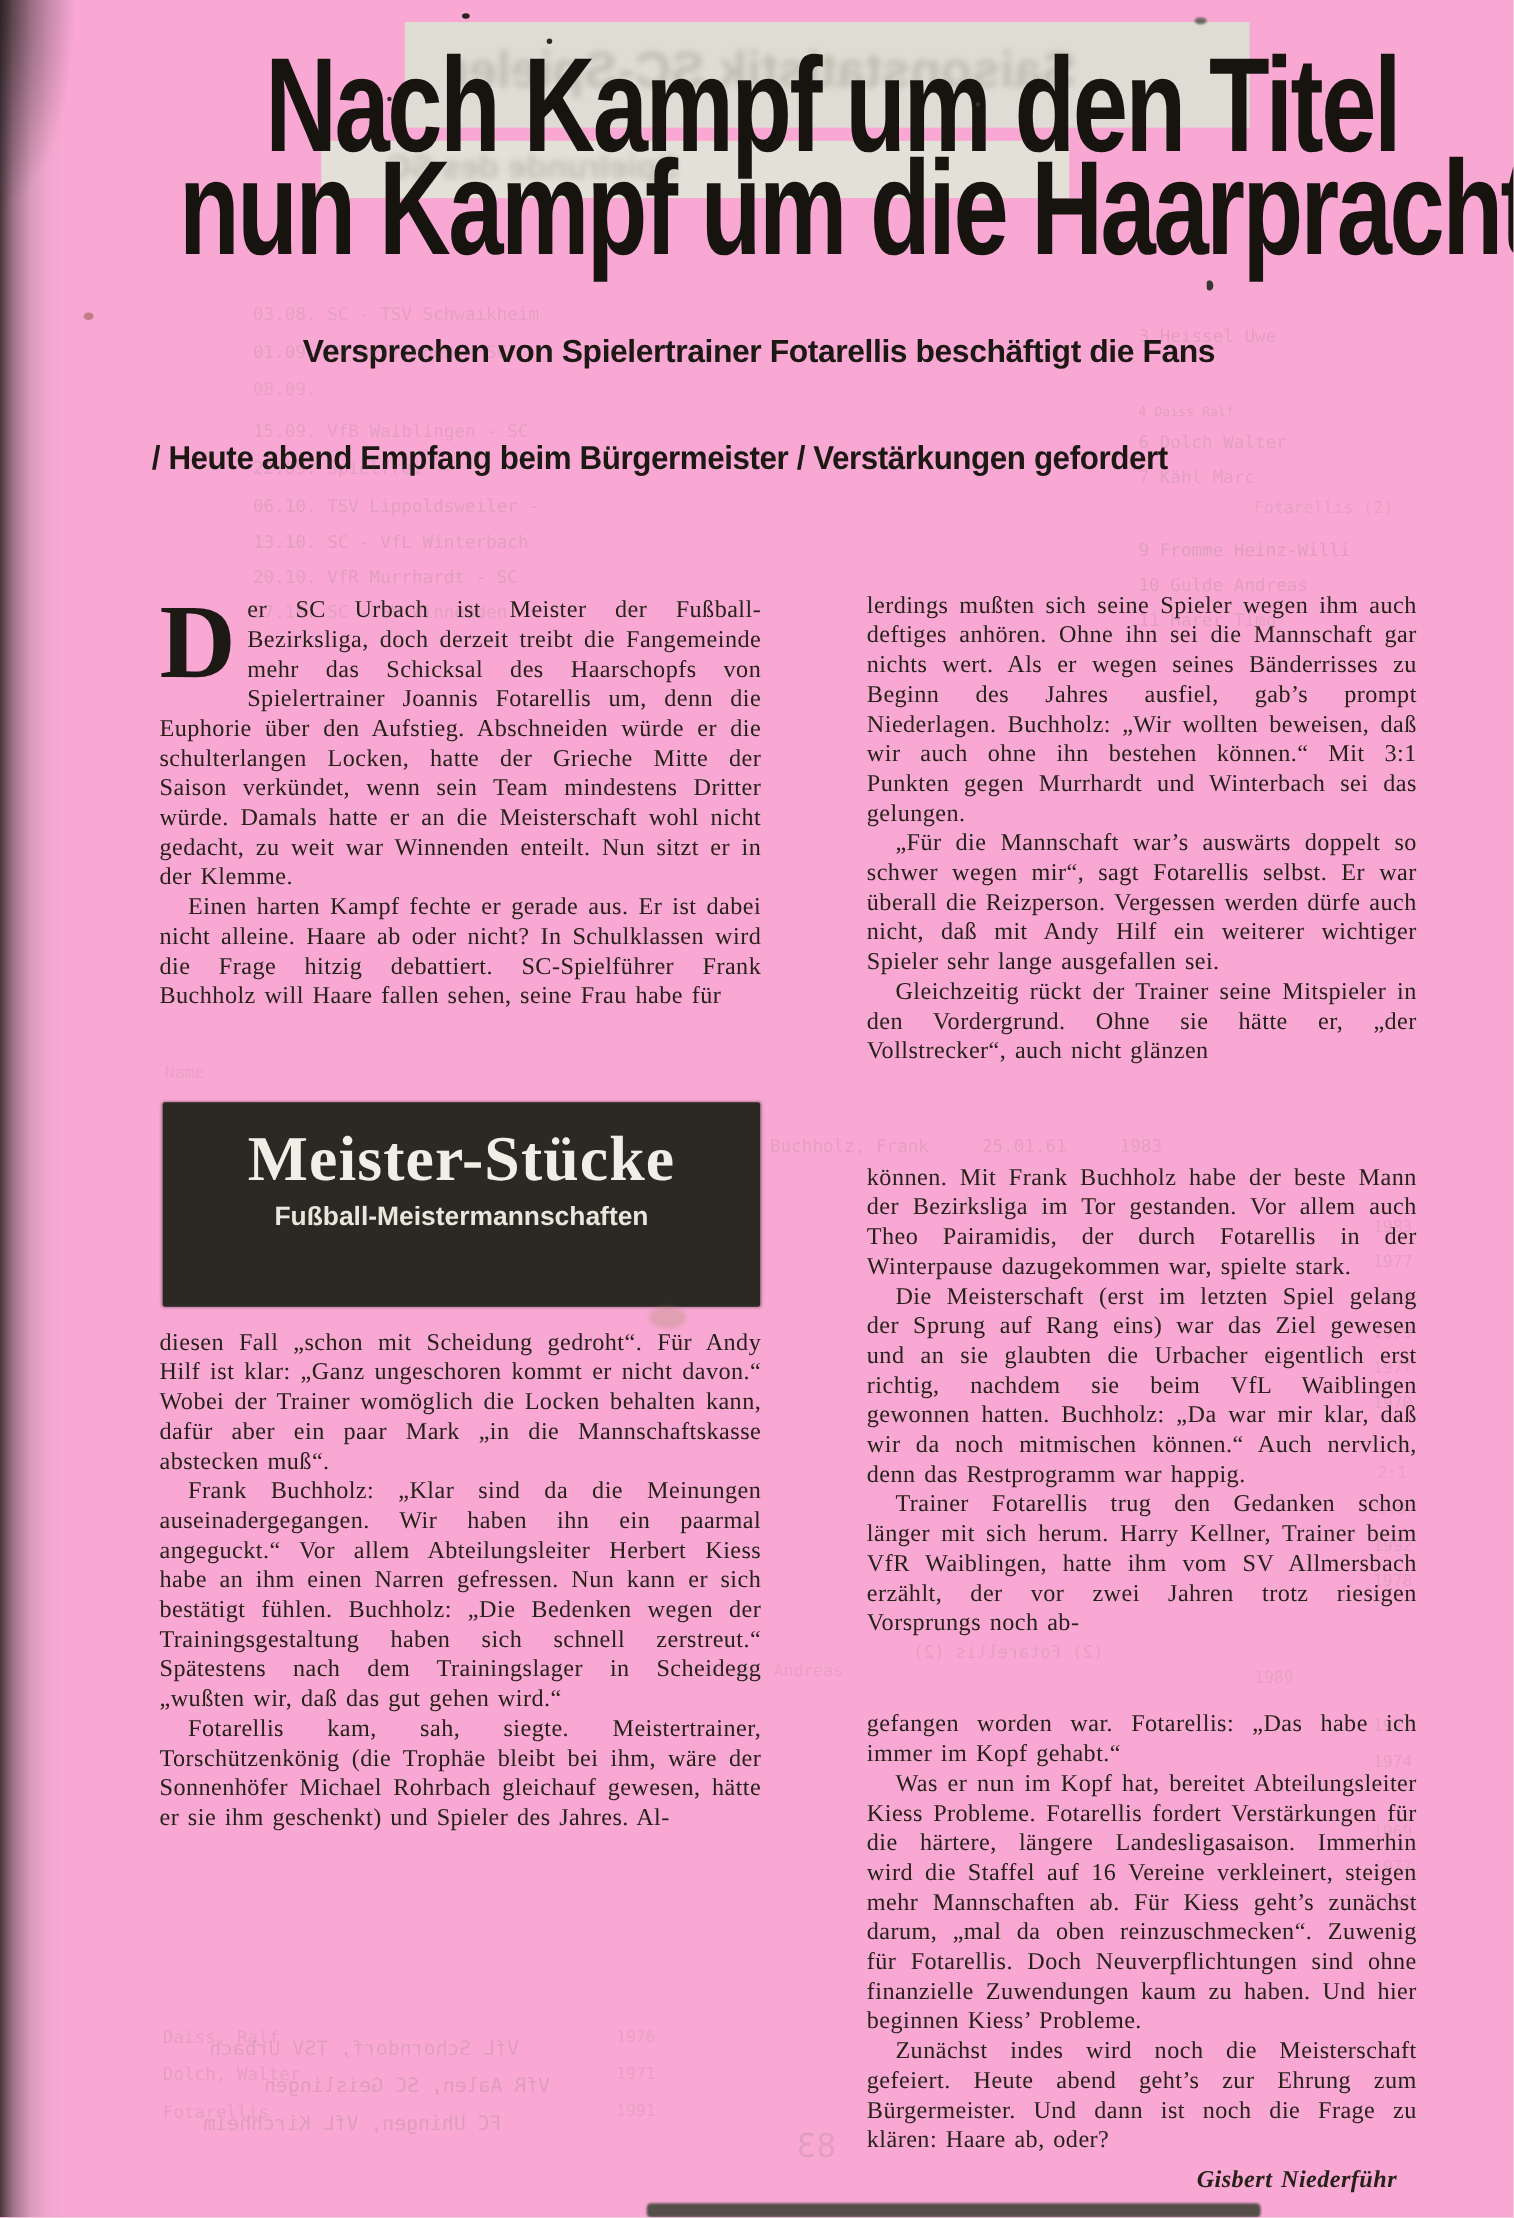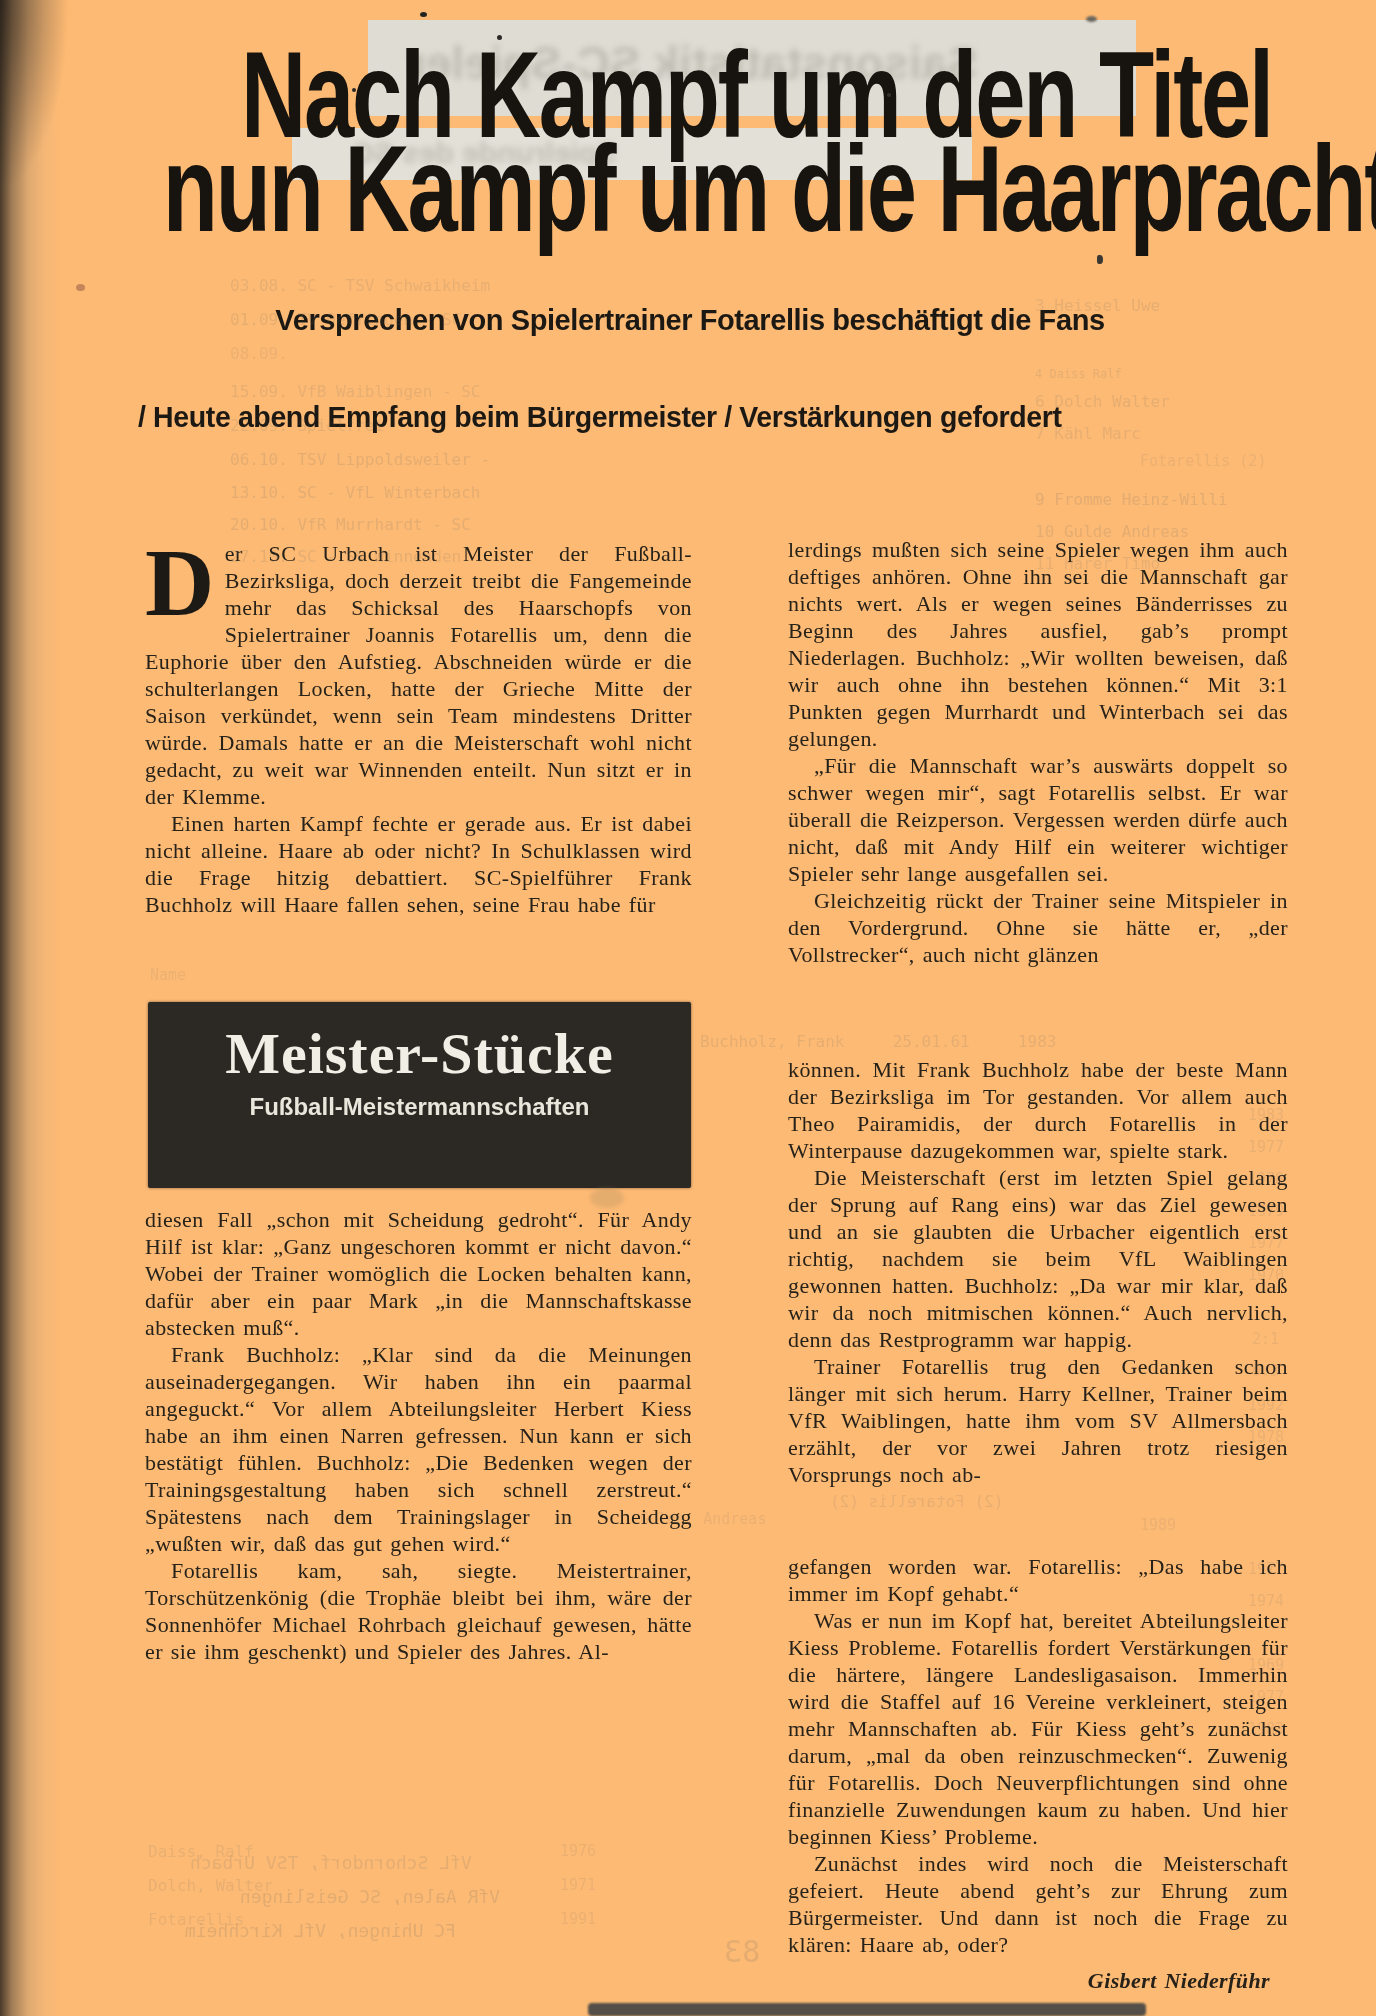--- a/index.html
+++ b/index.html
@@ -1,19 +1,19 @@
 <!DOCTYPE html>
 <html><head>
 <meta charset="utf-8">
 <style>
   html,body{margin:0;padding:0;}
   .page{
     position:relative;
     width:1376px;height:2016px;
-    background:#fdba74;
+    background:#f9a8d4;
     overflow:hidden;
     font-family:"Liberation Serif", serif;
     color:#221f1a;
   }
   
   .spine{
     position:absolute;left:0;top:0;width:62px;height:100%;
     background:linear-gradient(to right,
       rgba(28,26,23,0.80) 0px,
       rgba(62,58,54,0.48) 12px,

